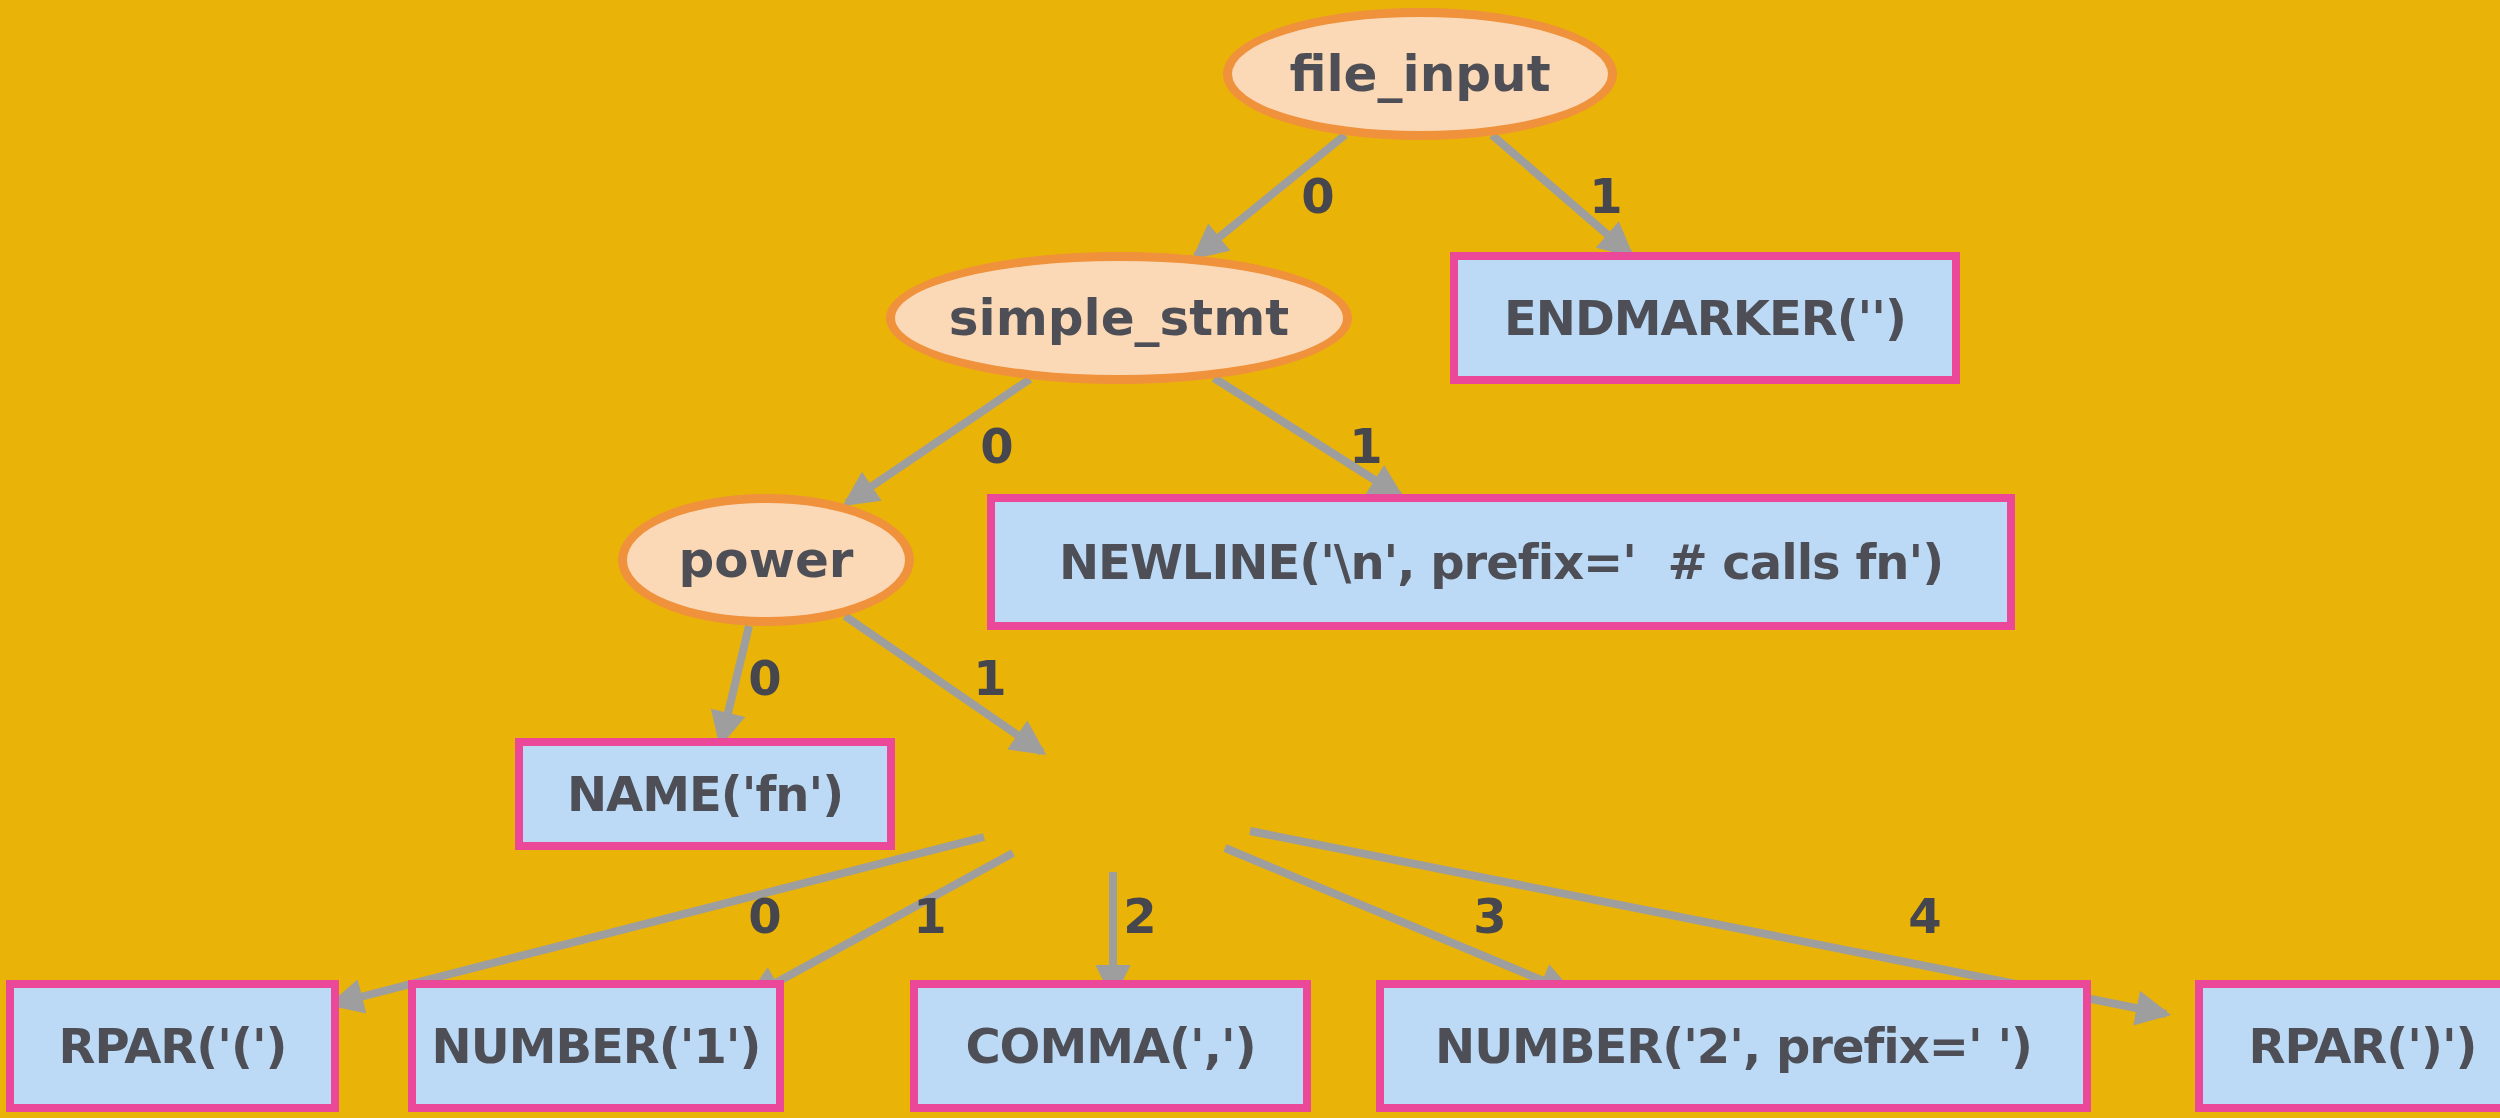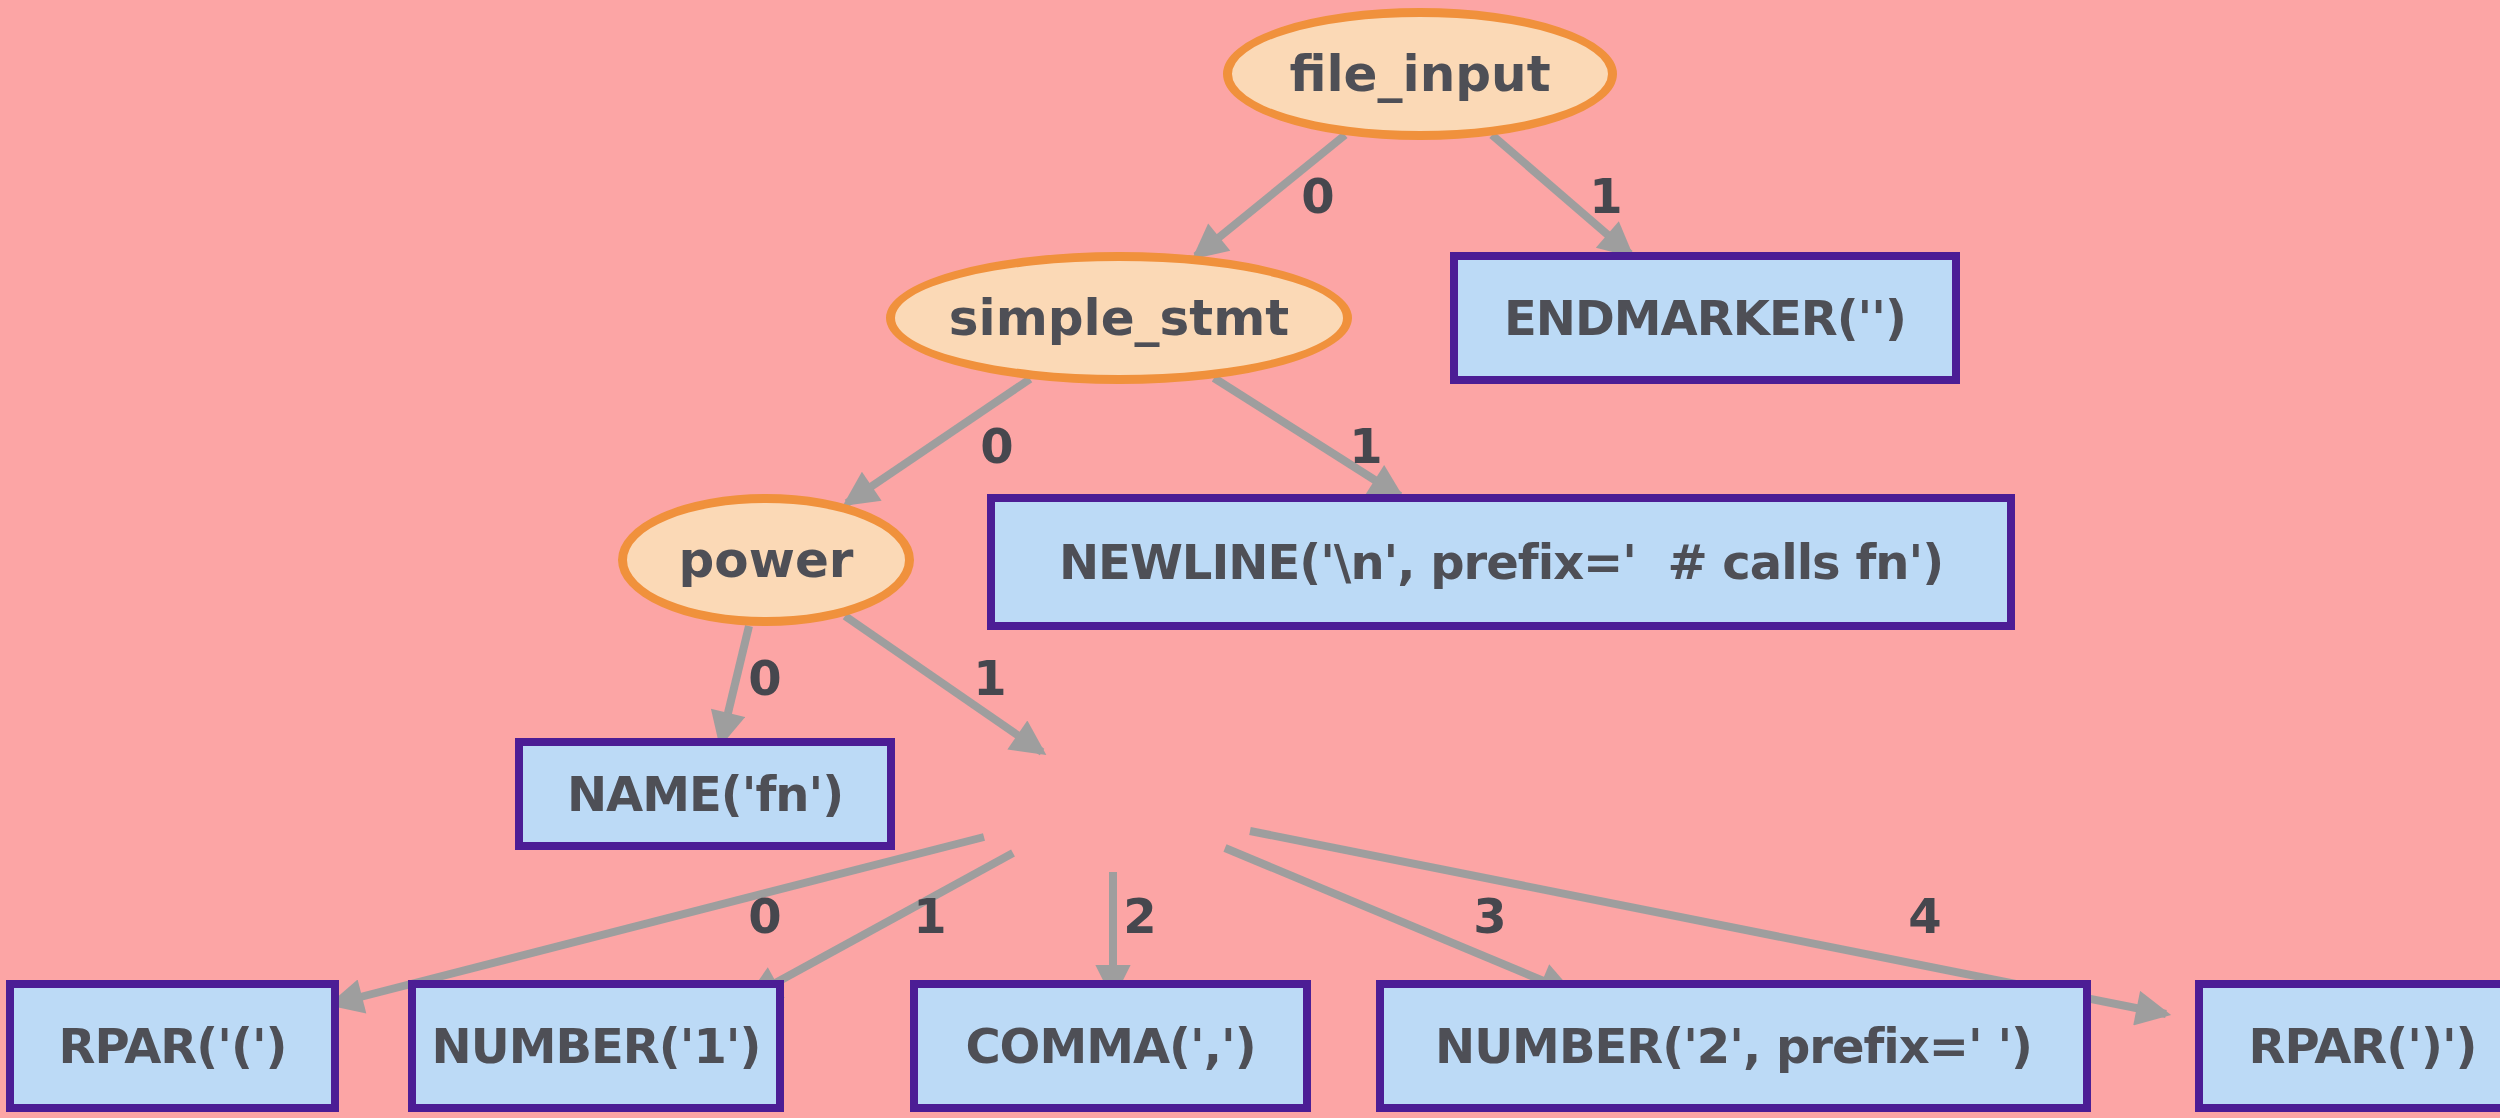--- a/index.html
+++ b/index.html
@@ -1,20 +1,20 @@
 <!DOCTYPE html>
 <html><head>
 <meta charset="utf-8">
 <style>
   html, body { margin: 0; padding: 0; background: #000; }
   #canvas {
     position: relative;
     width: 2500px;
     height: 1118px;
-    background: #fca5a5;
+    background: #eab308;
     overflow: hidden;
     font-family: "DejaVu Sans", sans-serif;
   }
   #edge-layer {
     position: absolute;
     left: 0; top: 0;
     width: 2500px; height: 1118px;
   }
   .node {
     position: absolute;
@@ -27,21 +27,21 @@
     white-space: pre;
   }
   .nonterminal {
     background: #fbd9b6;
     border: 9px solid #f0913c;
     border-radius: 50%;
     font-size: 50px;
   }
   .terminal {
     background: #bcdaf6;
-    border: 8px solid #4c1d95;
+    border: 8px solid #ec4899;
     font-size: 48px;
     letter-spacing: -1px;
   }
   .edge-label {
     position: absolute;
     transform: translate(-50%, -50%);
     color: #46474e;
     font-size: 48px;
     font-weight: bold;
     line-height: 1;

